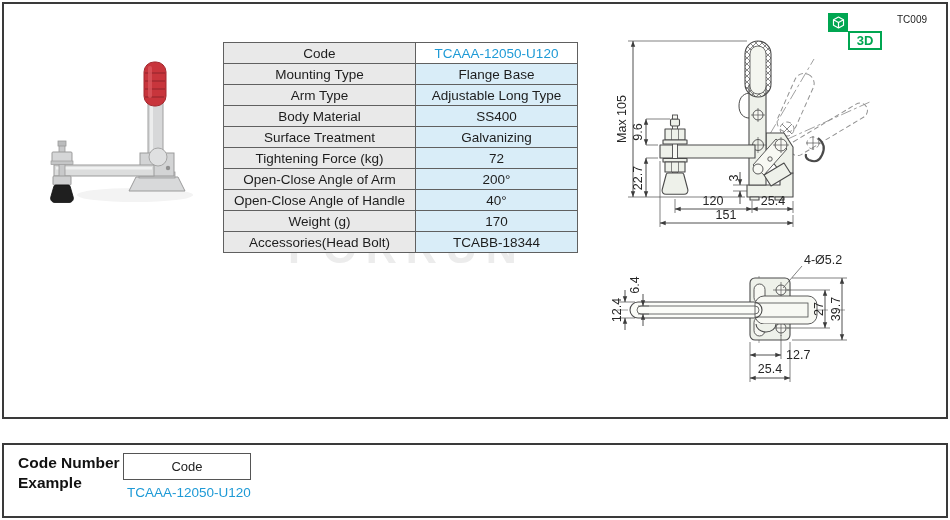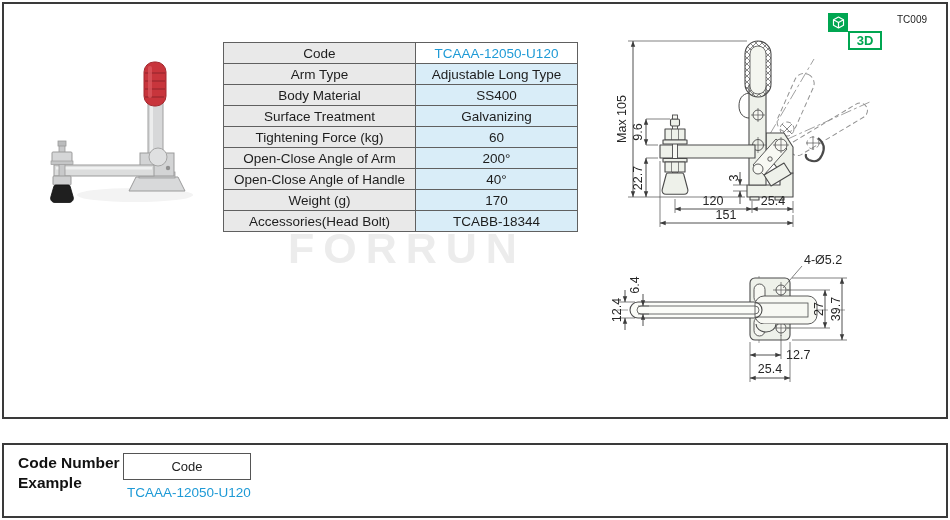--- a/index.html
+++ b/index.html
@@ -83,34 +83,38 @@
     </g>
   </svg>
 
   <table class="spec">
     <tbody>
       <tr>
         <td class="lbl">Code</td>
         <td class="val code-link">TCAAA-12050-U120</td>
       </tr>
       <tr>
+        <td class="lbl">Mounting Type</td>
+        <td class="val">Flange Base</td>
+      </tr>
+      <tr>
         <td class="lbl">Arm Type</td>
         <td class="val">Adjustable Long Type</td>
       </tr>
       <tr>
         <td class="lbl">Body Material</td>
         <td class="val">SS400</td>
       </tr>
       <tr>
         <td class="lbl">Surface Treatment</td>
         <td class="val">Galvanizing</td>
       </tr>
       <tr>
         <td class="lbl">Tightening Force (kg)</td>
-        <td class="val">60</td>
+        <td class="val">72</td>
       </tr>
       <tr>
         <td class="lbl">Open-Close Angle of Arm</td>
         <td class="val">200°</td>
       </tr>
       <tr>
         <td class="lbl">Open-Close  Angle of Handle</td>
         <td class="val">40°</td>
       </tr>
       <tr>

